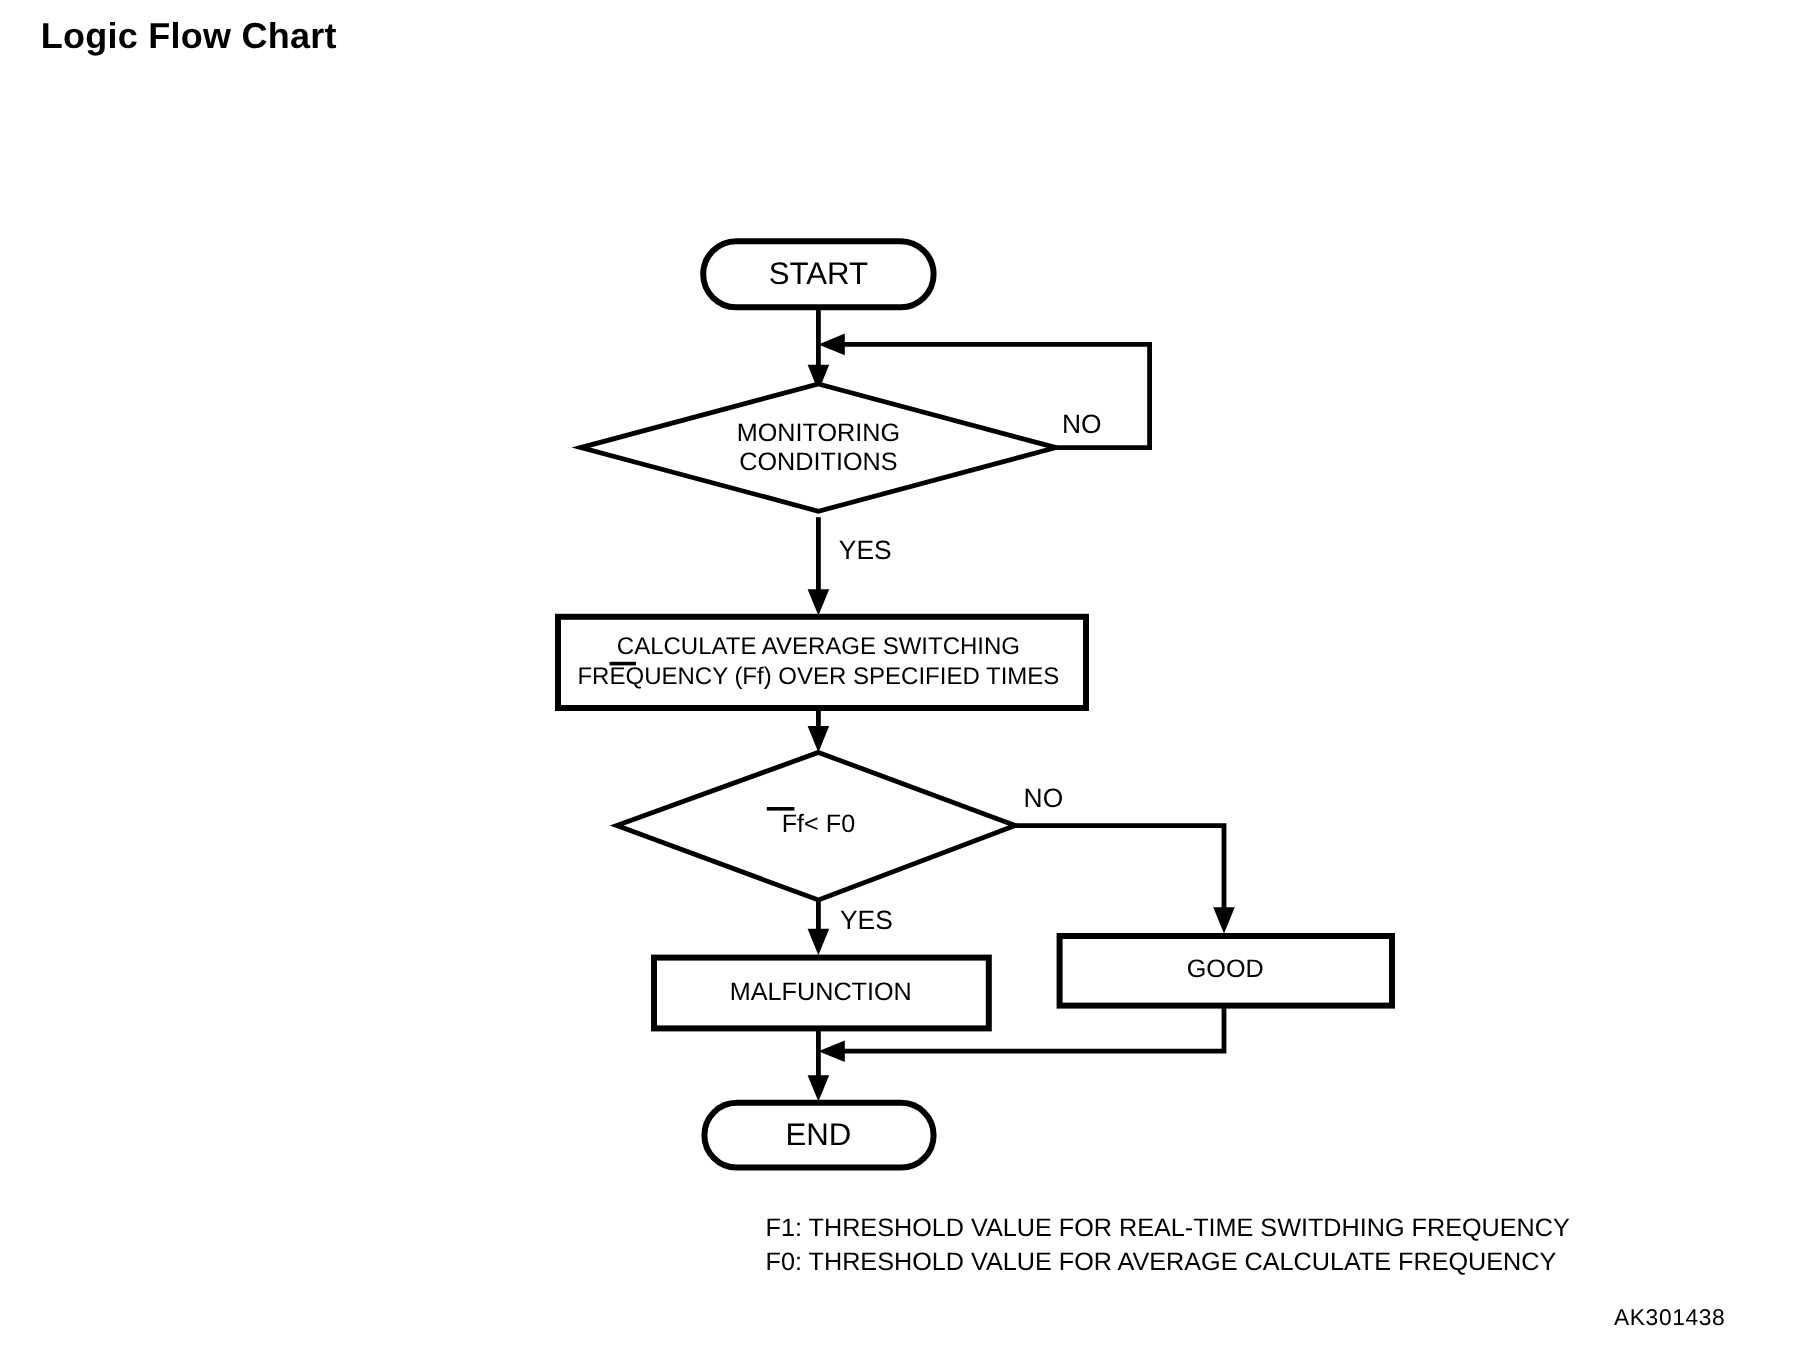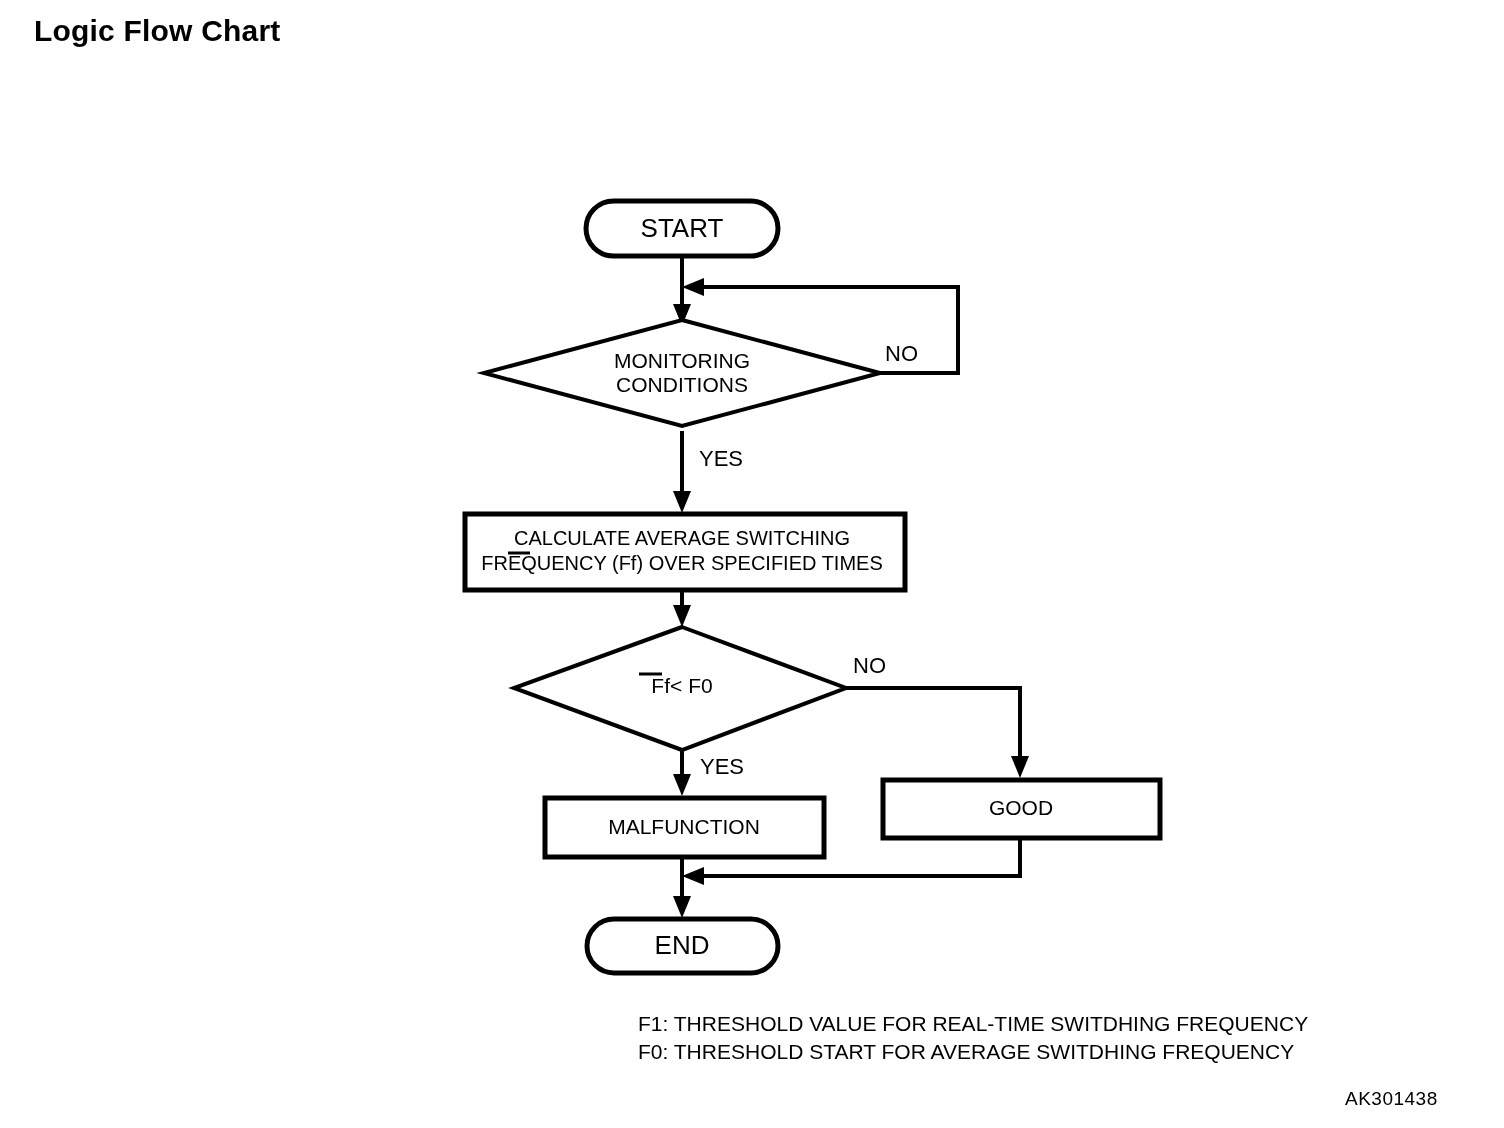--- a/index.html
+++ b/index.html
@@ -184,18 +184,18 @@
 
     <g>
       <rect class="shape-stroke" x="587" y="919" width="191" height="54" rx="27" ry="27"></rect>
       <text class="node-text terminal-label" x="682" y="947">END</text>
     </g>
 
   </svg>
 
   <div id="legend">
     <div>F1: THRESHOLD VALUE FOR REAL-TIME SWITDHING FREQUENCY</div>
-    <div>F0: THRESHOLD START FOR AVERAGE SWITDHING FREQUENCY</div>
+    <div>F0: THRESHOLD VALUE FOR AVERAGE CALCULATE FREQUENCY</div>
   </div>
 
   <div id="code">AK301438</div>
 
 </div>
 
 </body></html>

